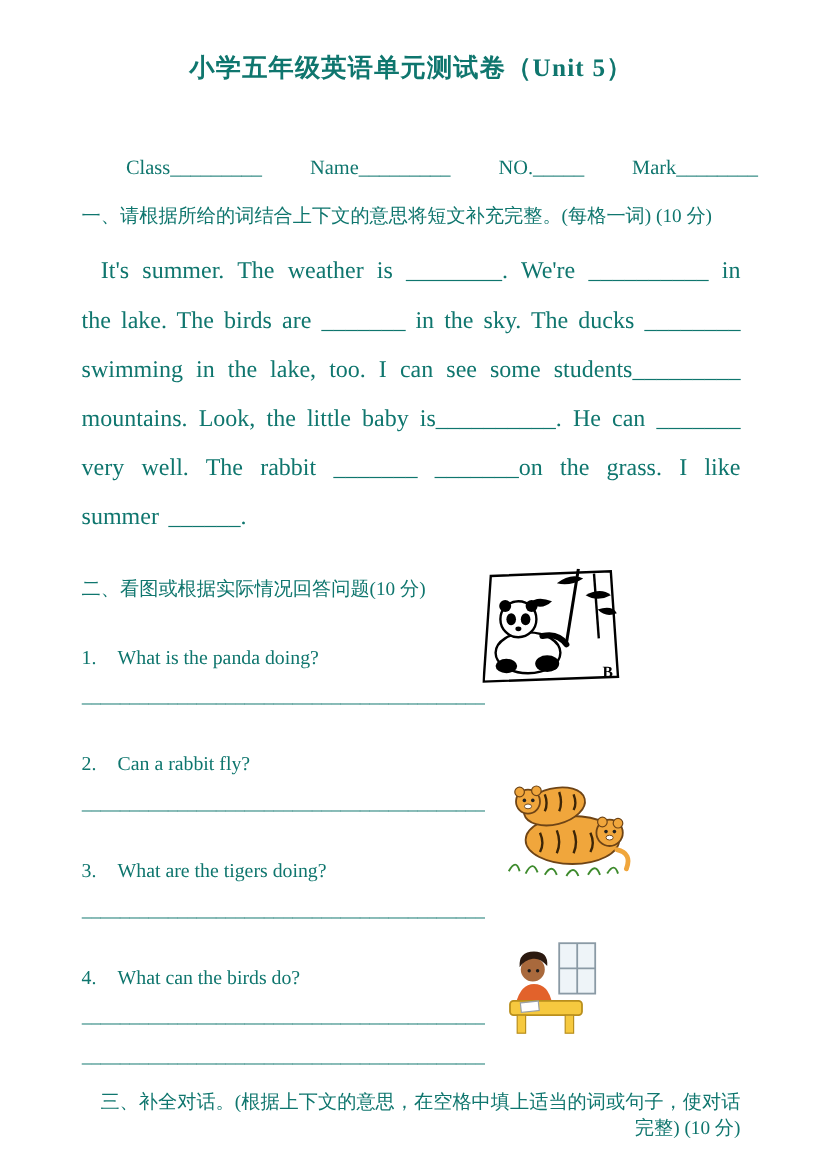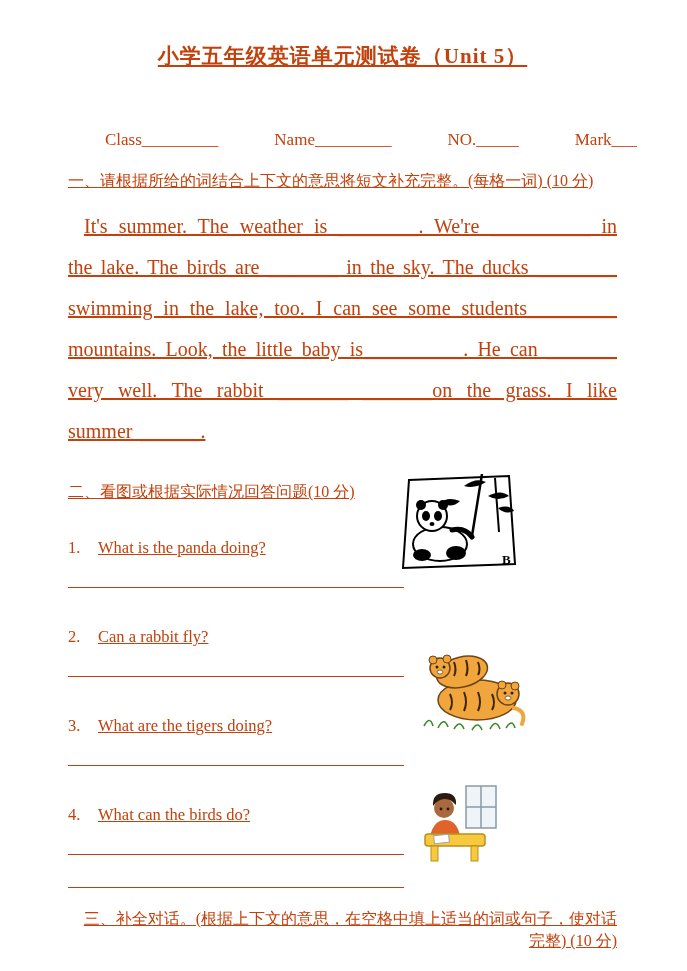--- a/index.html
+++ b/index.html
@@ -2,41 +2,40 @@
 <html><head>
 <meta charset="utf-8">
 <style>
   html, body { margin: 0; padding: 0; background: #ffffff; }
   .page {
     position: relative;
     width: 587px;
     height: 971px;
     margin: 0 auto;
     background: #ffffff;
-    color: #c2410c;
+    color: #0f766e;
     font-family: "Liberation Serif", "DejaVu Serif", serif;
     box-sizing: border-box;
     padding: 42px 20px 0 18px;
     overflow: hidden;
-    text-decoration: underline;
   }
   .title {
     font-size: 21px;
     font-weight: bold;
     text-align: center;
     margin: 0;
     letter-spacing: 1px;
   }
   .header-line {
     margin: 60px 0 0 37px;
     font-size: 17px;
     white-space: nowrap;
   }
   .hf { display: inline-block; }
-  .hf + .hf { margin-left: 56px; text-align: right; }
+  .hf + .hf { margin-left: 40px; text-align: right; }
   .sec-heading {
     font-size: 16px;
     margin-top: 20px;
     line-height: 22px;
   }
   .sec-heading.sec2 { margin-top: 29px; }
   .sec-heading.sec3 { margin-top: 16px; text-align: right; }
   .word-bank {
     font-size: 16.5px;
     margin-top: 22px;

